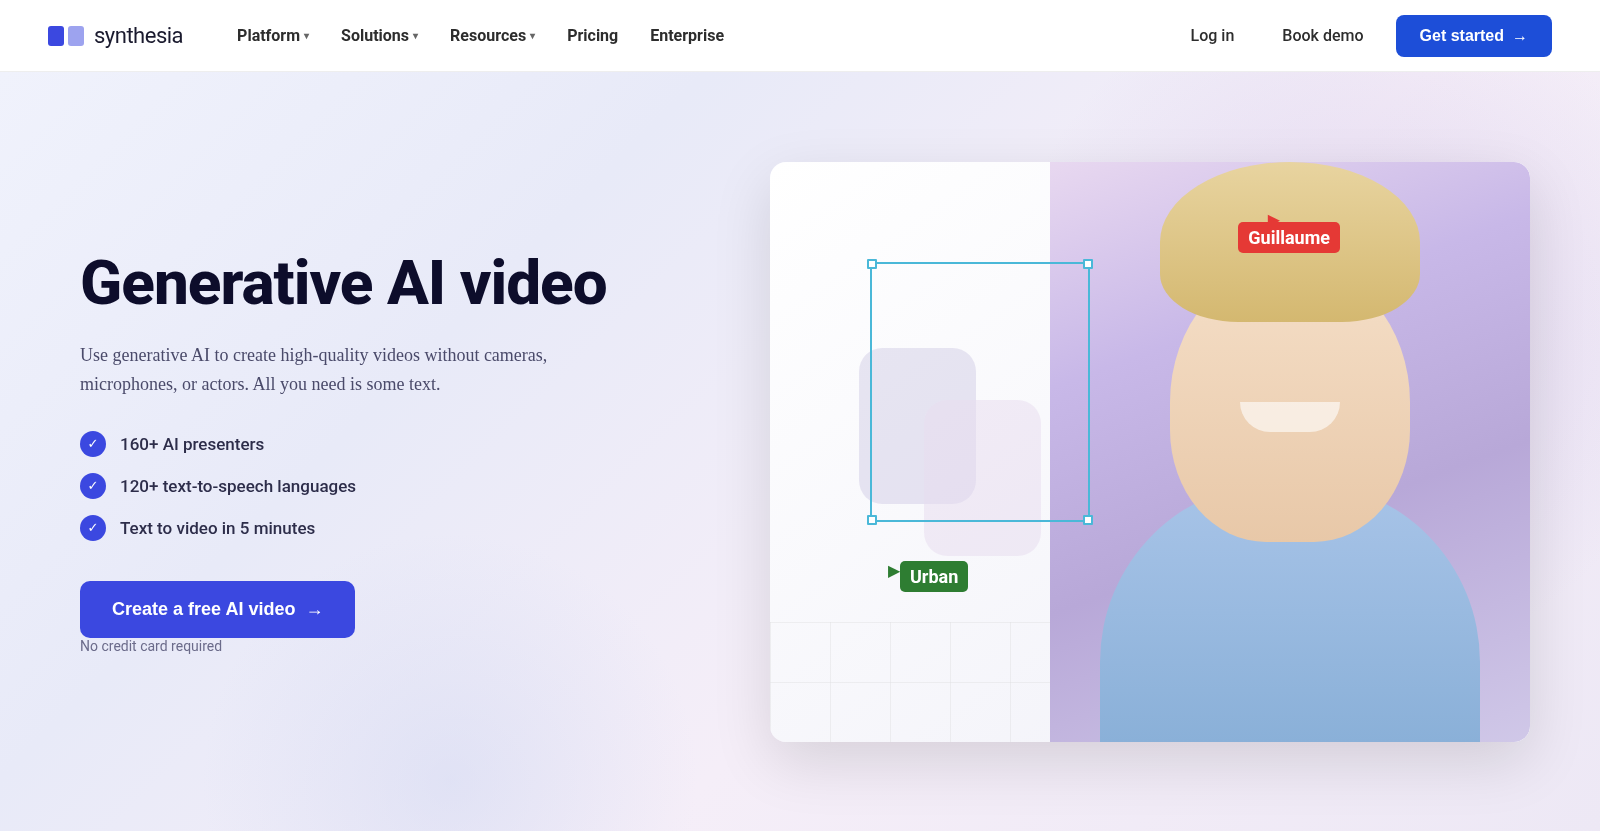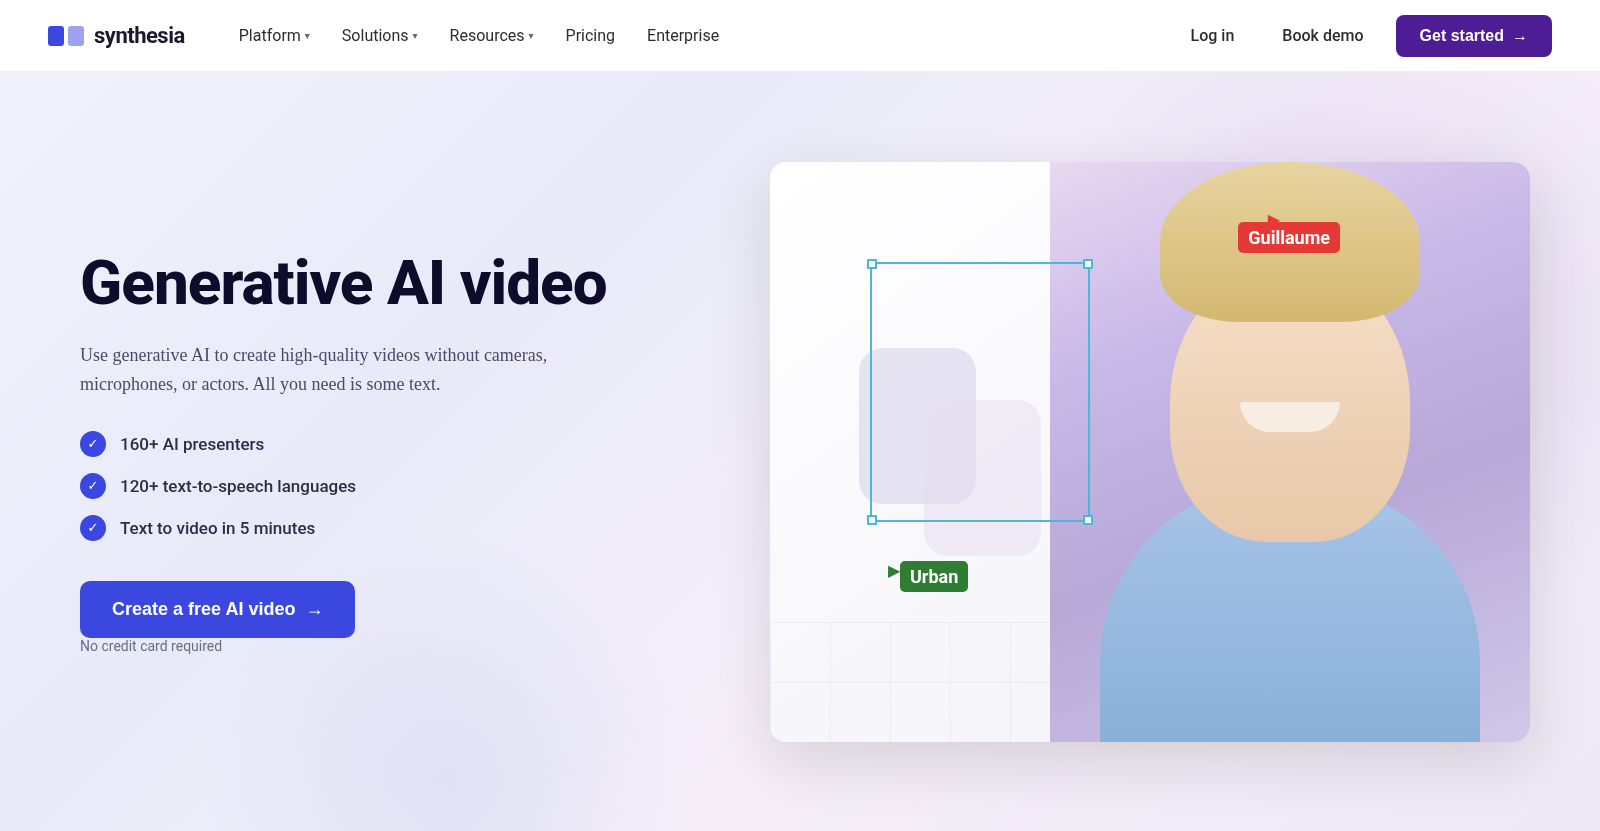--- a/index.html
+++ b/index.html
@@ -27,40 +27,40 @@
       align-items: center;
       gap: 10px;
       margin-right: 40px;
     }
     .logo-icon {
       width: 36px;
       height: 28px;
     }
     .logo-text {
       font-size: 22px;
-      font-weight: 700;
+      font-weight: 400;
       color: #1a1a2e;
       letter-spacing: -0.5px;
     }
     .nav-links {
       display: flex;
       align-items: center;
       gap: 4px;
       flex: 1;
     }
     .nav-link {
       display: flex;
       align-items: center;
       gap: 4px;
       padding: 8px 14px;
       font-size: 16px;
       color: #2d2d2d;
       cursor: pointer;
       border-radius: 6px;
-      font-weight: 400;
+      font-weight: 700;
     }
     .chevron {
       font-size: 10px;
       color: #666;
     }
     .nav-right {
       display: flex;
       align-items: center;
       gap: 16px;
     }
@@ -72,21 +72,21 @@
       font-weight: 500;
     }
     .book-demo-btn {
       font-size: 16px;
       color: #2d2d2d;
       cursor: pointer;
       padding: 8px 16px;
       font-weight: 500;
     }
     .get-started-btn {
-      background: #4c1d95;
+      background: #1d4ed8;
       color: #fff;
       border: none;
       padding: 12px 24px;
       border-radius: 8px;
       font-size: 16px;
       font-weight: 600;
       cursor: pointer;
       display: flex;
       align-items: center;
       gap: 8px;

